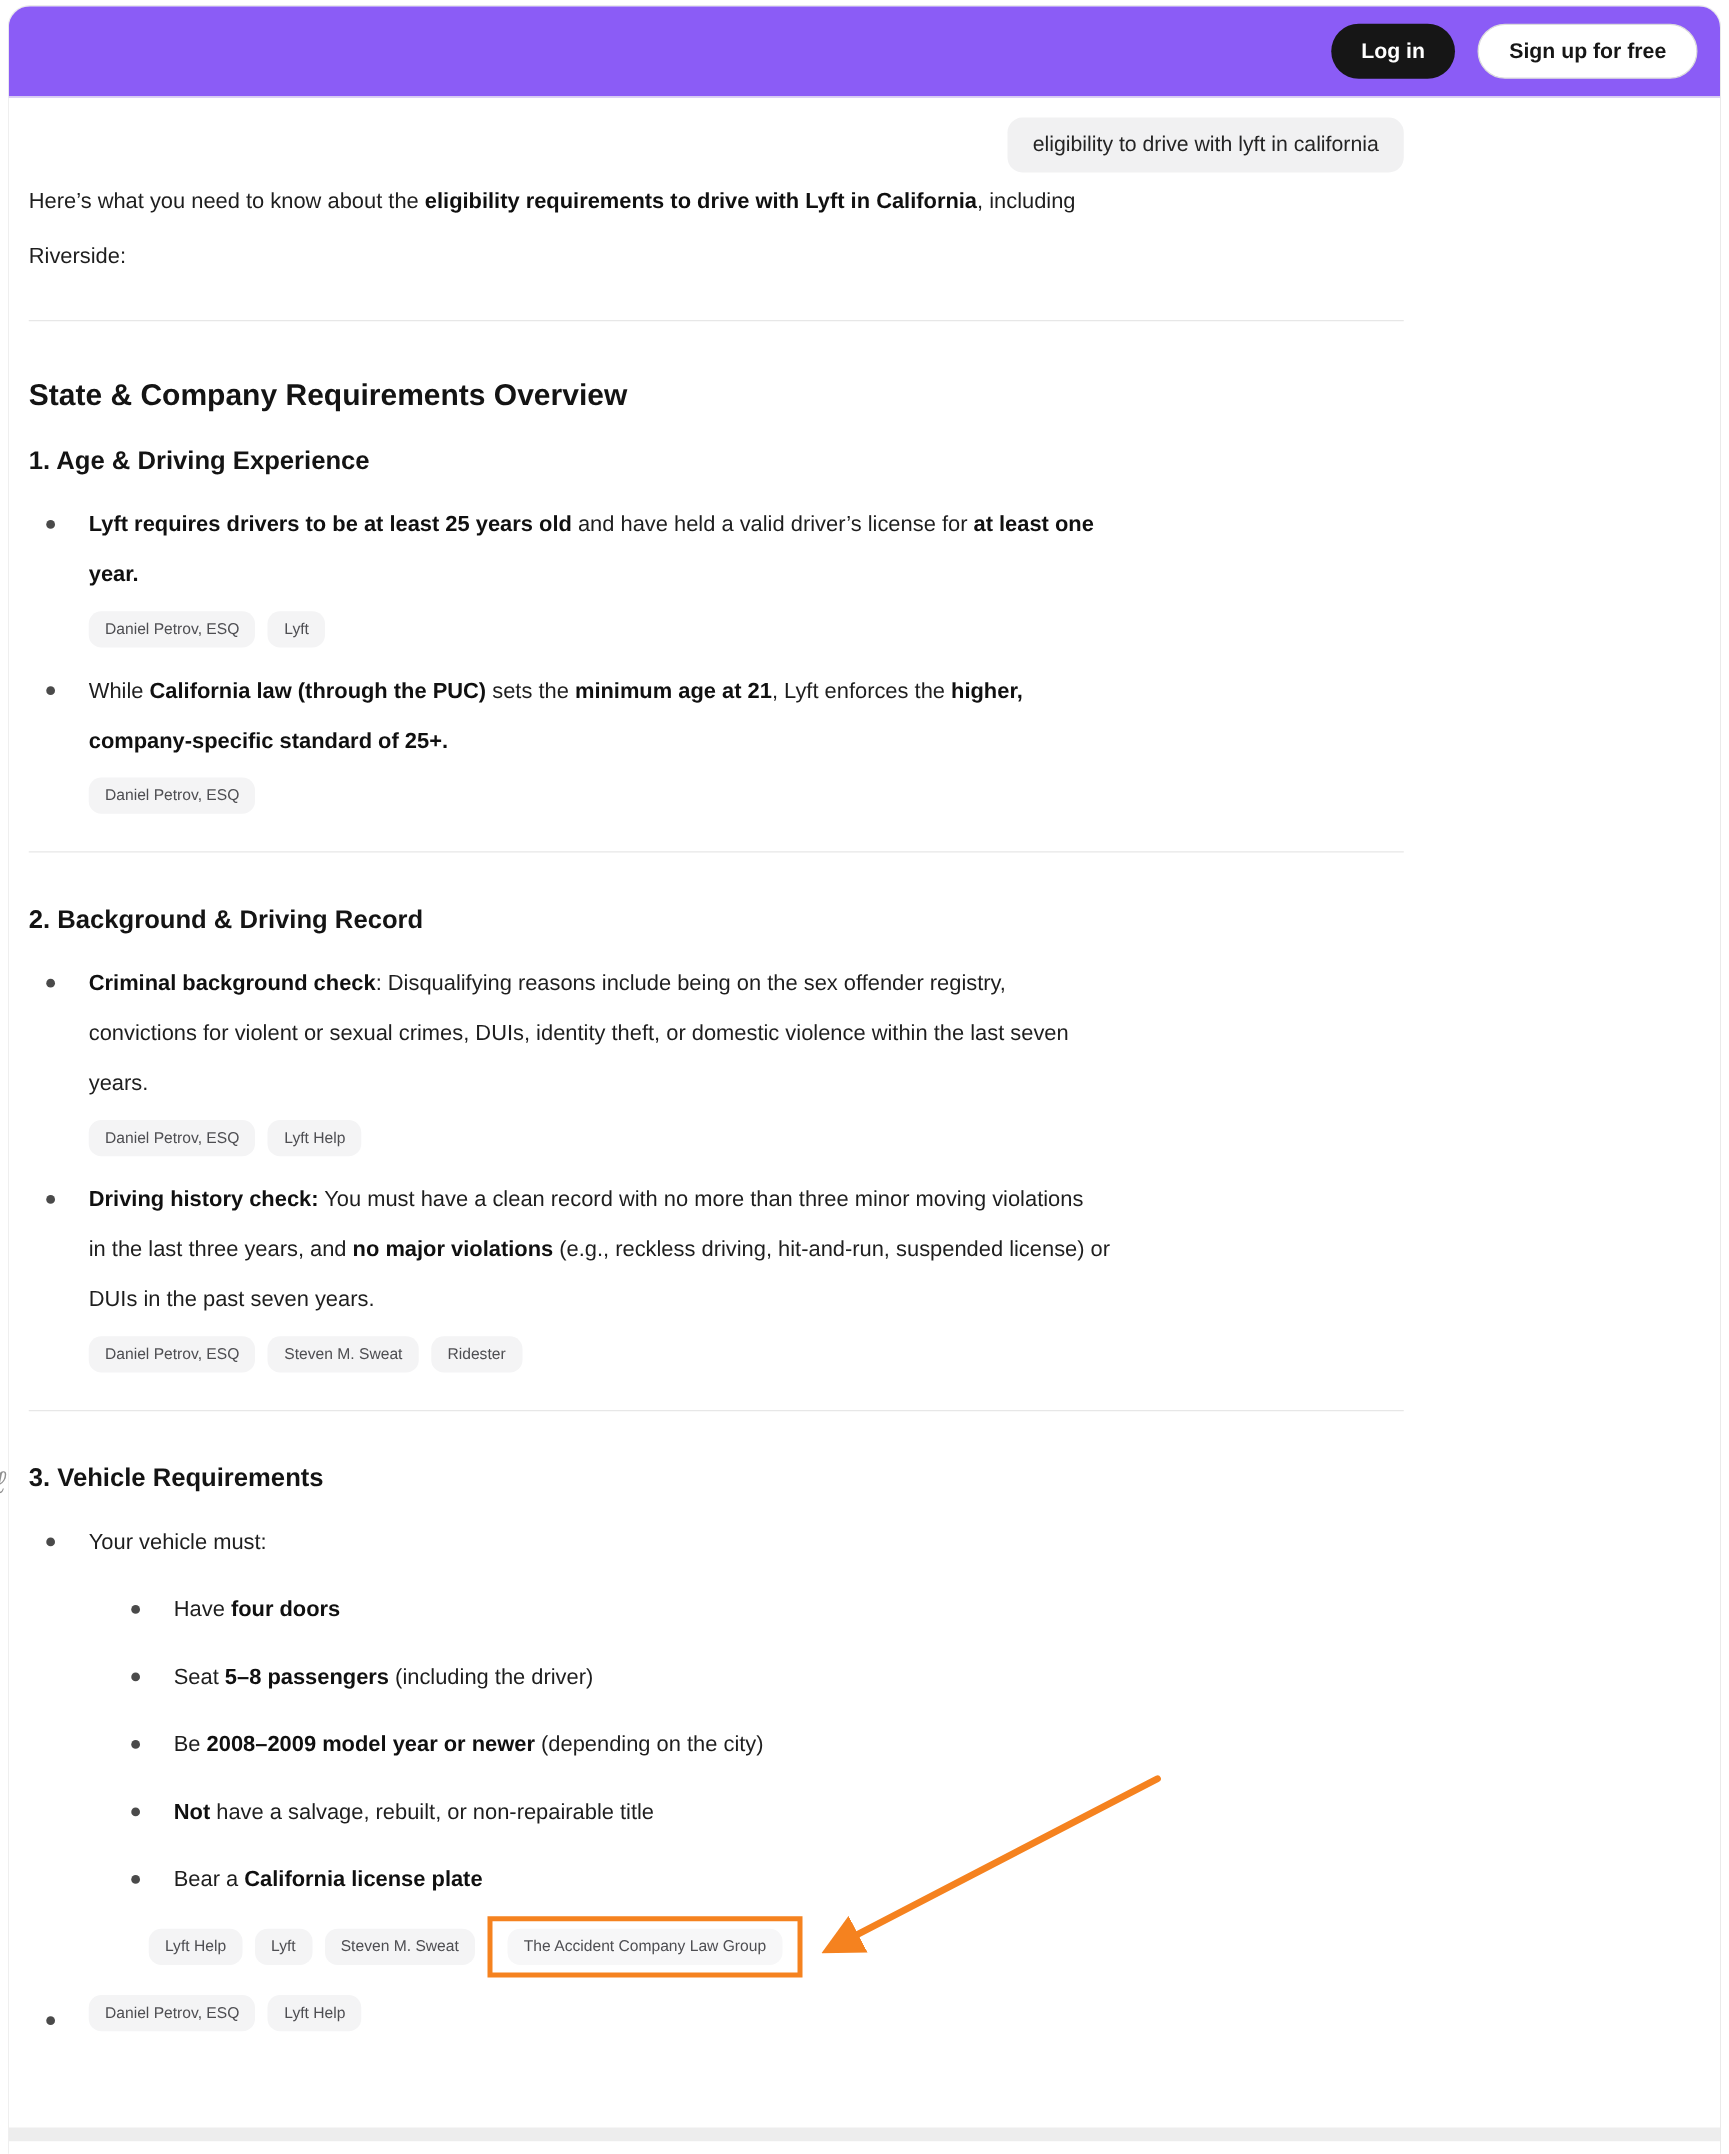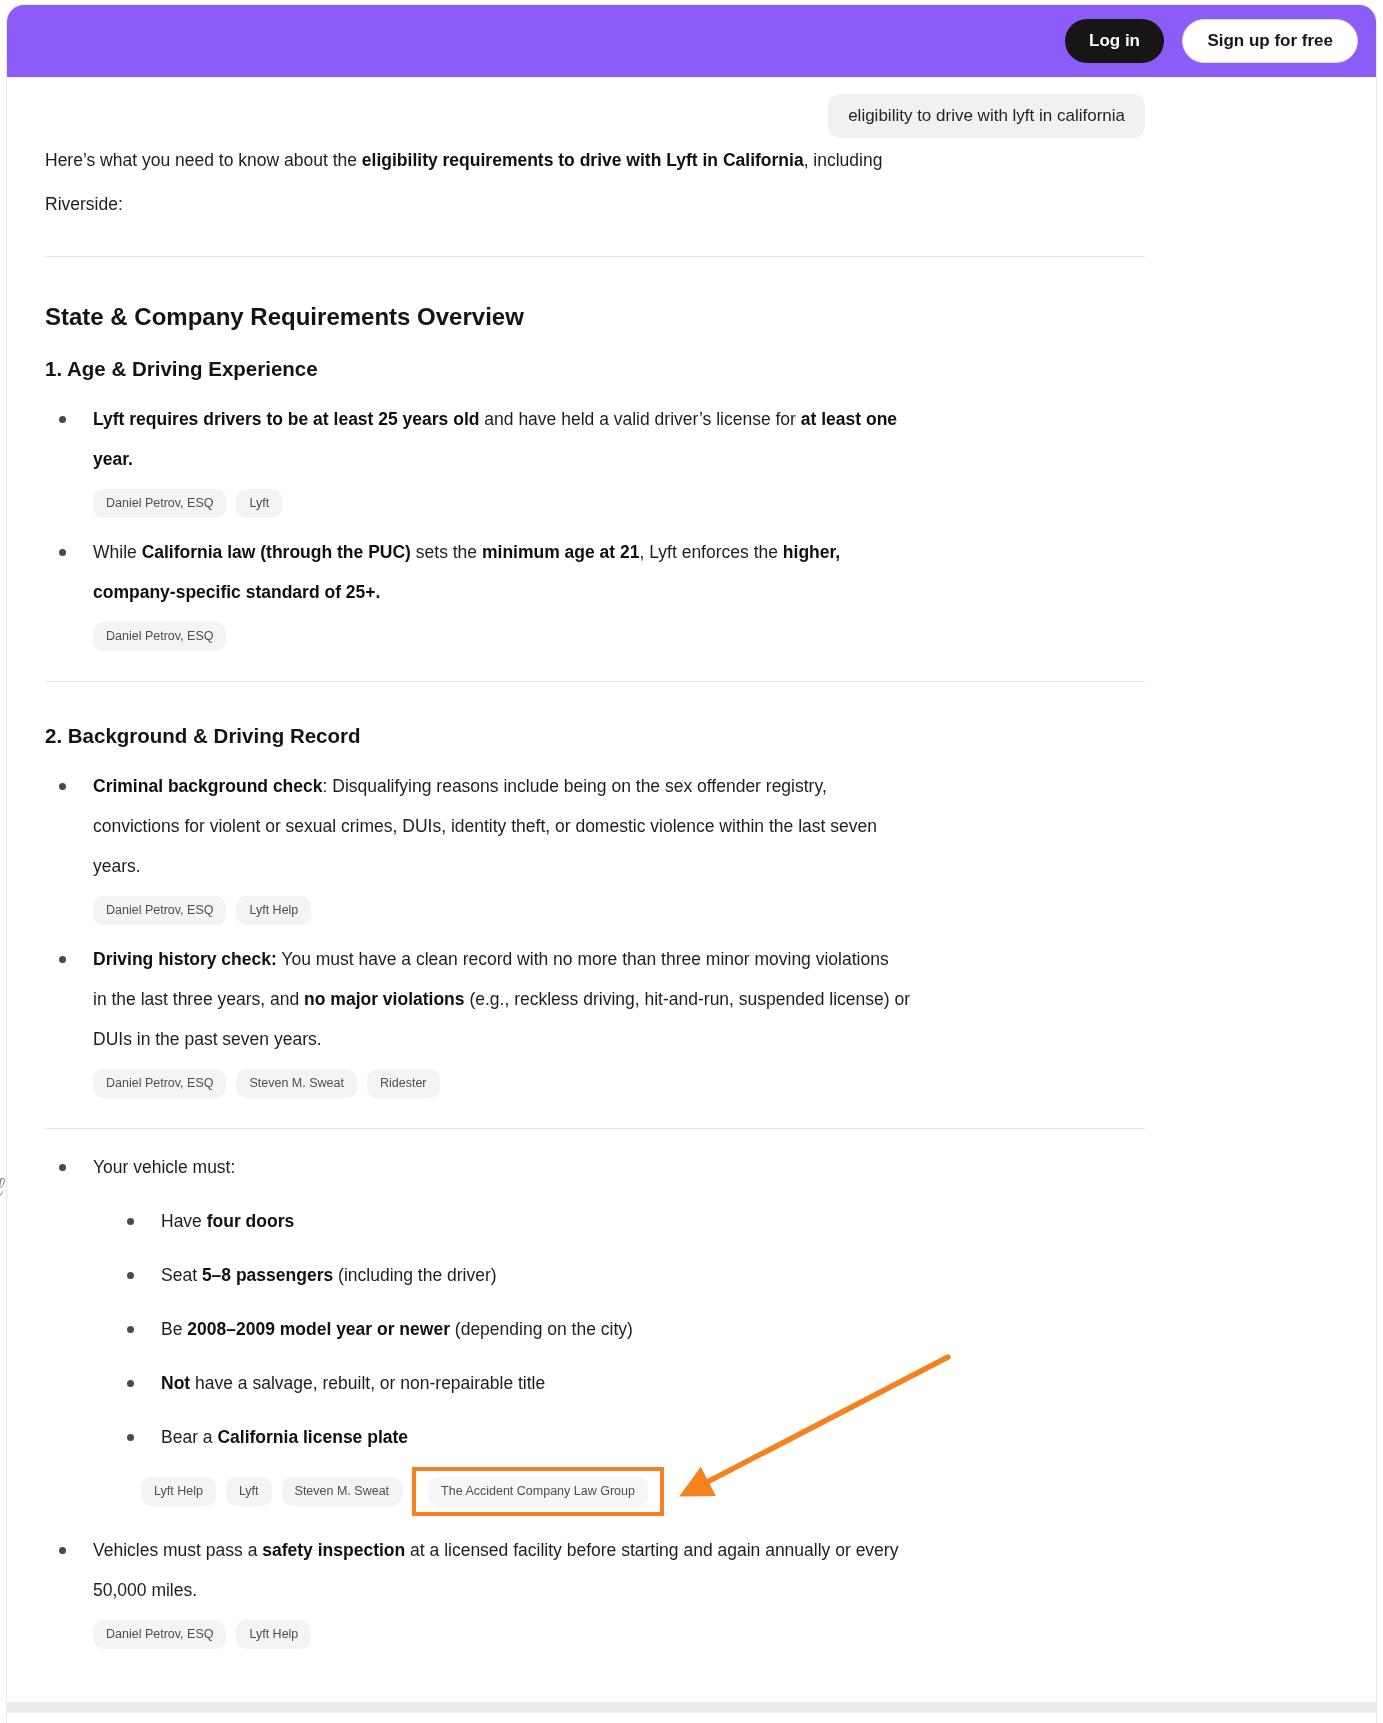--- a/index.html
+++ b/index.html
@@ -7,21 +7,21 @@
        font-family:"Liberation Sans",sans-serif;color:#1e1e1e;}
   .card{position:absolute;left:6px;top:4px;width:1369px;height:1719px;
         background:#fff;border:1px solid #eaeaea;border-bottom:none;
         border-radius:18px 18px 0 0;overflow:hidden;}
   .topbar{height:72px;border-bottom:1px solid #f1f1f1;position:relative;background:#8b5cf6;}
   .btn{position:absolute;top:14px;height:44px;border-radius:22px;font-size:17px;
        font-weight:600;display:flex;align-items:center;justify-content:center;
        padding:0 24px;cursor:pointer;box-sizing:border-box;font-family:inherit;}
   .btn-login{right:212px;background:#161616;color:#fff;border:none;}
   .btn-signup{right:18px;background:#fff;color:#161616;border:1px solid #dcdcdc;}
-  .content{margin-left:38px;width:1100px;position:relative;}
+  .content{margin-left:16px;width:1100px;position:relative;}
   .bubble{margin:16px 0 0 auto;width:fit-content;background:#f1f1f2;border-radius:12px;
           padding:12px 20px;font-size:17px;color:#242424;}
   .intro{margin:50px 0 0;font-size:17.5px;line-height:44px;}
   .divider{border:none;border-top:1px solid #e7e7e7;margin:30px 0 0;}
   .overview-title{margin:46px 0 0;font-size:24px;font-weight:700;color:#141414;}
   .sec-h{margin:42px 0 0;font-size:20.5px;font-weight:700;color:#141414;}
   .sec-h.first{margin-top:26px;}
   .blist{list-style:none;margin:18px 0 0;padding:0;font-size:17.5px;line-height:40px;}
   .blist li{position:relative;padding-left:48px;margin-top:14px;}
   .blist li::before{content:'';position:absolute;left:14px;top:17px;width:7px;height:7px;
@@ -88,20 +88,21 @@
           <li>
             <p class="rich"><span class="b">Driving history check:</span><span> You must have a clean record with no more than three minor moving violations</span><br><span>in the last three years, and </span><span class="b">no major violations</span><span> (e.g., reckless driving, hit-and-run, suspended license) or</span><br><span>DUIs in the past seven years.</span></p>
             <div class="chips">
               <span class="chip">Daniel Petrov, ESQ</span>
               <span class="chip">Steven M. Sweat</span>
               <span class="chip">Ridester</span>
             </div>
           </li>
         </ul>
         <hr class="divider">
+        <h3 class="sec-h">3. Vehicle Requirements</h3>
         <ul class="blist">
           <li>
             <p class="rich"><span>Your vehicle must:</span></p>
             <ul class="blist sub">
               <li>
                 <p class="rich"><span>Have </span><span class="b">four doors</span></p>
               </li>
               <li>
                 <p class="rich"><span>Seat </span><span class="b">5–8 passengers</span><span> (including the driver)</span></p>
               </li>
@@ -126,21 +127,20 @@
       <marker id="ah" markerWidth="6" markerHeight="6" refX="4.6" refY="3" orient="auto">
         <path d="M0,0 L6,3 L0,6 z" fill="var(--accent)"></path>
       </marker>
     </defs>
     <line x1="282" y1="6" x2="20" y2="142" stroke="var(--accent)" stroke-width="5.5" stroke-linecap="round" marker-end="url(#ah)"></line>
   </svg>
 </span>
             </div>
           </li>
           <li>
-            <p class="rich"><span>Vehicles must pass a </span><span class="b">safety inspection</span><span> at a licensed facility before starting and again annually or every</span><br><span>50,000 miles.</span></p>
             <div class="chips">
               <span class="chip">Daniel Petrov, ESQ</span>
               <span class="chip">Lyft Help</span>
             </div>
           </li>
         </ul>
       </div>
   </div>
 
   <div class="bottom-bar"></div>

